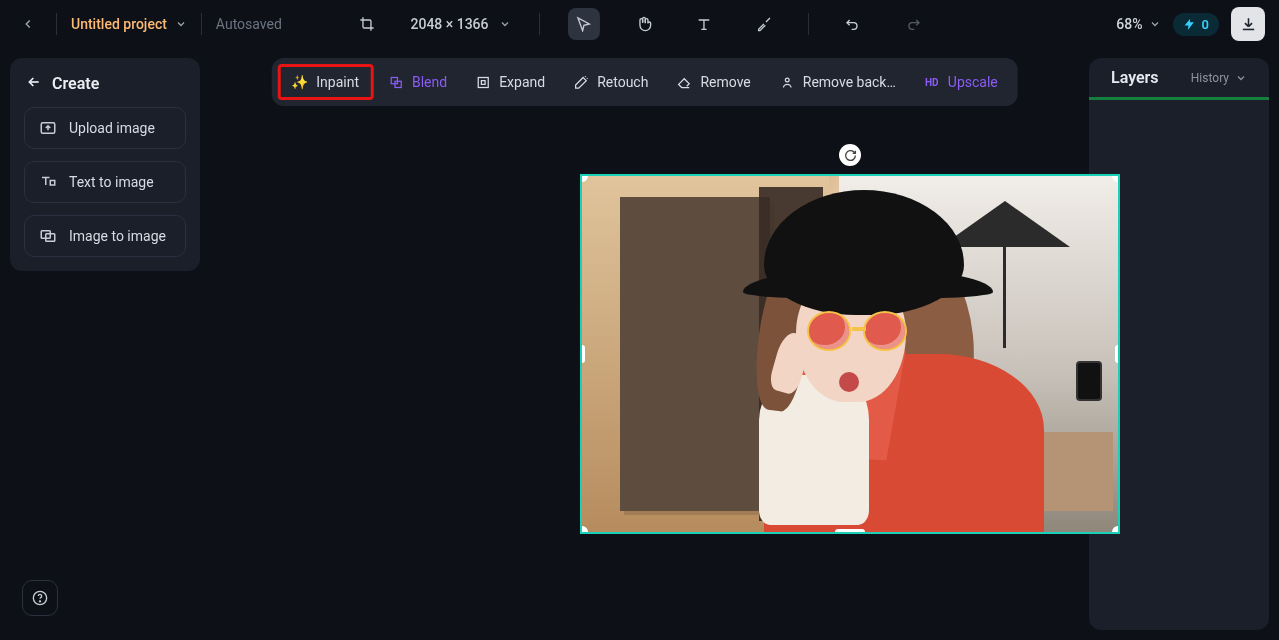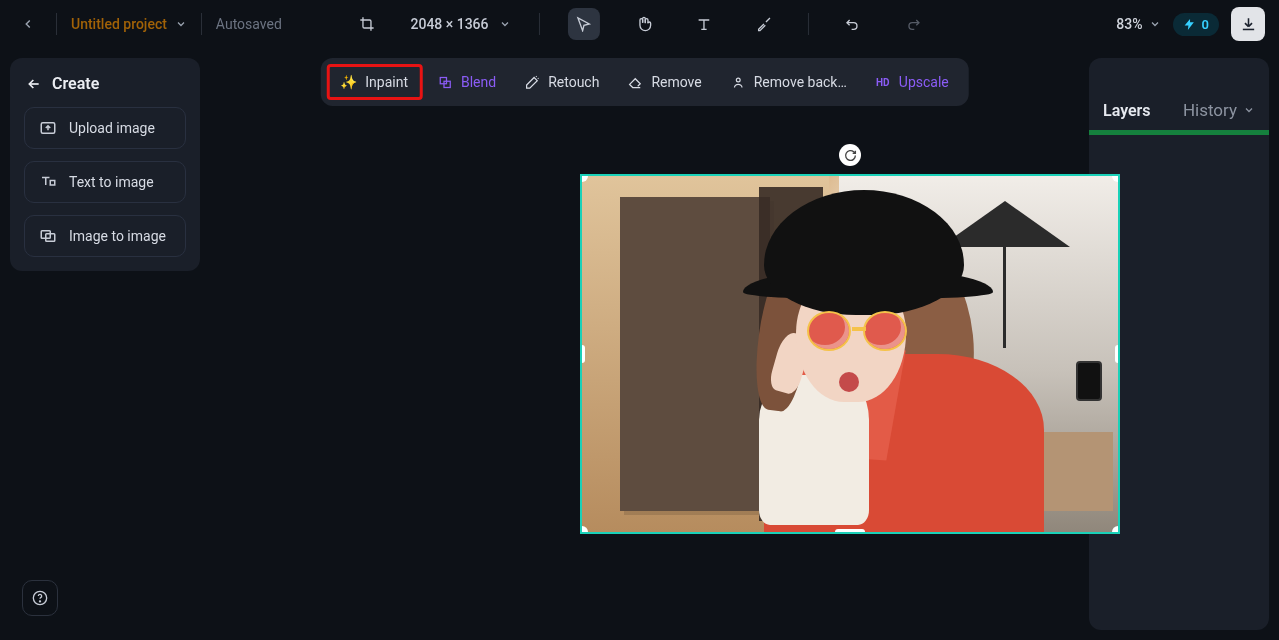--- a/index.html
+++ b/index.html
@@ -2,39 +2,39 @@
 <html><head>
   <meta charset="utf-8">
   <style>
     * { margin: 0; padding: 0; box-sizing: border-box; font-family: -apple-system, BlinkMacSystemFont, "Segoe UI", Roboto, sans-serif; }
     body { width: 1279px; height: 640px; background: #0d1117; color: #e6e9ef; overflow: hidden; position: relative; }
     
     .topbar { height: 48px; background: #0d1117; display: flex; align-items: center; padding: 0 14px; gap: 14px; font-size: 14px; }
     .top-left { display: flex; align-items: center; gap: 14px; }
     .back-btn { width: 28px; height: 28px; display: flex; align-items: center; justify-content: center; color: #9aa3b0; cursor: pointer; }
     .divider-v { width: 1px; height: 22px; background: #2a2f38; }
-    .project-title { display: flex; align-items: center; gap: 8px; color: #a16207; font-weight: 500; cursor: pointer; }
+    .project-title { display: flex; align-items: center; gap: 8px; color: #fdba74; font-weight: 500; cursor: pointer; }
     .chev { color: #9aa3b0; }
     .autosaved { color: #6c7482; }
     
     .top-center { position: absolute; left: 50%; transform: translateX(-50%); display: flex; align-items: center; gap: 28px; }
     .dim { display: flex; align-items: center; gap: 10px; color: #c7ccd6; font-weight: 500; cursor: pointer; }
     .icon-btn { width: 32px; height: 32px; display: flex; align-items: center; justify-content: center; border-radius: 8px; color: #c7ccd6; cursor: pointer; }
     .icon-btn.active { background: #2d3440; }
     .icon-btn.disabled { color: #555b66; cursor: default; }
     
     .top-right { margin-left: auto; display: flex; align-items: center; gap: 12px; }
     .zoom { display: flex; align-items: center; gap: 6px; color: #d0d4dc; font-weight: 500; cursor: pointer; }
     .credit { display: flex; align-items: center; gap: 6px; background: #0a2a36; color: #36d0ff; padding: 4px 10px; border-radius: 14px; font-weight: 600; font-size: 13px; cursor: pointer; }
     .download-btn { width: 34px; height: 34px; background: #e2e4e8; color: #1c222e; border-radius: 8px; display: flex; align-items: center; justify-content: center; cursor: pointer; }
 
     .body { display: flex; height: calc(100% - 48px); }
     .left-sidebar { width: 210px; padding: 10px; }
     .create-card { background: #1a1f29; border-radius: 12px; padding: 14px; }
-    .create-row { display: flex; align-items: center; gap: 10px; font-weight: 600; color: #eceef3; padding: 2px 2px 14px 2px; }
+    .create-row { display: flex; align-items: flex-start; gap: 10px; font-weight: 600; color: #eceef3; padding: 2px 2px 14px 2px; }
     .create-arrow { color: #eceef3; }
     .side-btn { border: 1px solid #293040; background: transparent; color: #d7dbe4; display: flex; align-items: center; gap: 12px; width: 100%; padding: 11px 14px; border-radius: 10px; margin-bottom: 12px; cursor: pointer; font-size: 14px; }
     .side-btn:last-child { margin-bottom: 0; text-align: center; }
     .side-ico { width: 18px; height: 18px; display: flex; align-items: center; justify-content: center; color: #c7ccd6; }
 
     .help-btn { position: absolute; left: 22px; bottom: 24px; width: 36px; height: 36px; border: 1px solid #2b313d; border-radius: 10px; display: flex; align-items: center; justify-content: center; color: #c7ccd6; cursor: pointer; }
 
     .canvas-area { flex: 1; position: relative; }
     .toolbar { position: absolute; top: 10px; left: 50%; transform: translateX(-50%); background: #20252f; border-radius: 12px; padding: 6px; display: flex; align-items: center; gap: 0; }
     .tool-item { padding: 9px 14px; display: flex; align-items: center; gap: 8px; color: #d7dbe4; border-radius: 9px; cursor: pointer; font-size: 14px; white-space: nowrap; }
@@ -77,23 +77,23 @@
     .edge-h { position: absolute; width: 18px; height: 6px; background: #fff; border-radius: 3px; left: 50%; transform: translateX(-50%); }
     .edge-bot { width: 30px; bottom: -3px; }
     .edge-v { position: absolute; width: 6px; height: 18px; background: #fff; border-radius: 3px; top: 50%; transform: translateY(-50%); }
     .ev-l { left: -3px; }
     .ev-r { right: -3px; }
 
     .rotate-knob { position: absolute; top: -30px; left: 50%; transform: translateX(-50%); width: 22px; height: 22px; border-radius: 50%; background: #fff; display: flex; align-items: center; justify-content: center; color: #444; }
 
     .right-sidebar { width: 200px; background: #0d1117; border-left: none; padding: 0; }
     .layers-card { background: #1a1f29; border-radius: 12px; margin: 10px; overflow: hidden; height: calc(100% - 20px); }
-    .layers-head { display: flex; align-items: center; justify-content: space-between; padding: 10px 14px; border-bottom: 5px solid #15803d; margin-top: 32px; }
+    .layers-head { display: flex; align-items: center; justify-content: space-between; padding: 10px 22px; border-bottom: 3px solid #15803d; }
     .layers-title { font-weight: 600; }
-    .history { display: flex; align-items: center; gap: 6px; color: #8c93a0; font-size: 17px; cursor: pointer; }
+    .history { display: flex; align-items: center; gap: 6px; color: #8c93a0; font-size: 12px; cursor: pointer; }
     .layer-row { display: flex; align-items: center; gap: 10px; padding: 8px 10px; margin: 8px; background: #252b37; border-radius: 8px; cursor: pointer; }
     .thumb { width: 36px; height: 24px; border-radius: 4px; background: linear-gradient(135deg,#d94a35,#ead2b8 60%,#2c2723); position:relative; overflow:hidden; }
     .thumb::after { content:""; position:absolute; left:20%; top:10%; width:50%; height:50%; background:#111; border-radius:50%; }
     .layer-name { font-size: 13px; color: #e3e6ec; }
     svg { display:block; }
   </style>
 </head>
 <body>
 
 <div class="topbar">
@@ -164,21 +164,21 @@
     <div class="icon-btn disabled">
       <svg width="16" height="16" viewBox="0 0 24 24" fill="none" stroke="currentColor" stroke-width="2">
           <path d="M21 10H11a5 5 0 0 0 0 10h3"></path>
           <polyline points="17 6 21 10 17 14"></polyline>
         </svg>
     </div>
   </div>
 
   <div class="top-right">
     <div class="zoom">
-      <span>83%</span>
+      <span>68%</span>
       <span class="chev">
         <svg width="12" height="12" viewBox="0 0 24 24" fill="none" stroke="currentColor" stroke-width="2.5">
             <polyline points="6 9 12 15 18 9"></polyline>
           </svg>
       </span>
     </div>
     <div class="credit">
       <svg width="13" height="13" viewBox="0 0 24 24" fill="currentColor">
           <path d="M13 2L3 14h7l-1 8 11-14h-7l0-6z"></path>
         </svg>
@@ -242,20 +242,29 @@
         <span>Inpaint</span>
       </div>
       <div class="tool-item disabled">
         <span class="tico">
           <svg width="15" height="15" viewBox="0 0 24 24" fill="none" stroke="currentColor" stroke-width="2">
               <rect x="4" y="4" width="10" height="10"></rect>
               <rect x="10" y="10" width="10" height="10"></rect>
             </svg>
         </span>
         <span>Blend</span>
+      </div>
+      <div class="tool-item">
+        <span class="tico">
+          <svg width="15" height="15" viewBox="0 0 24 24" fill="none" stroke="currentColor" stroke-width="2">
+              <rect x="4" y="4" width="16" height="16"></rect>
+              <path d="M9 9h6v6H9z" fill="currentColor" fill-opacity="0.0"></path>
+            </svg>
+        </span>
+        <span>Expand</span>
       </div>
       <div class="tool-item">
         <span class="tico">
           <svg width="15" height="15" viewBox="0 0 24 24" fill="none" stroke="currentColor" stroke-width="2">
               <path d="M15 4l5 5L8 21H3v-5z"></path>
               <path d="M18 2l1 1M21 5l1 1"></path>
             </svg>
         </span>
         <span>Retouch</span>
       </div>

